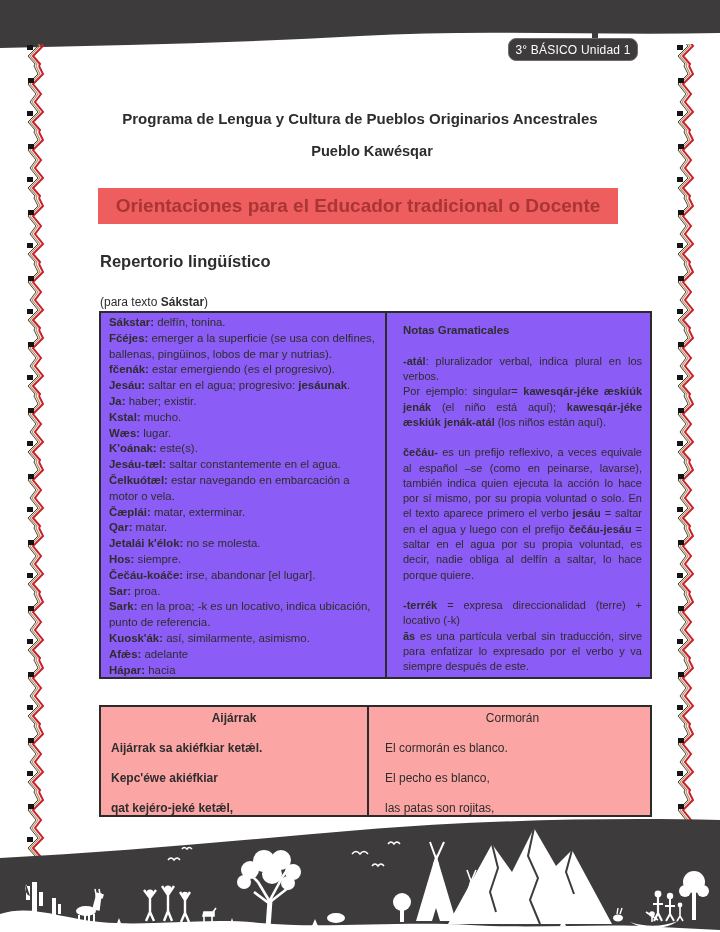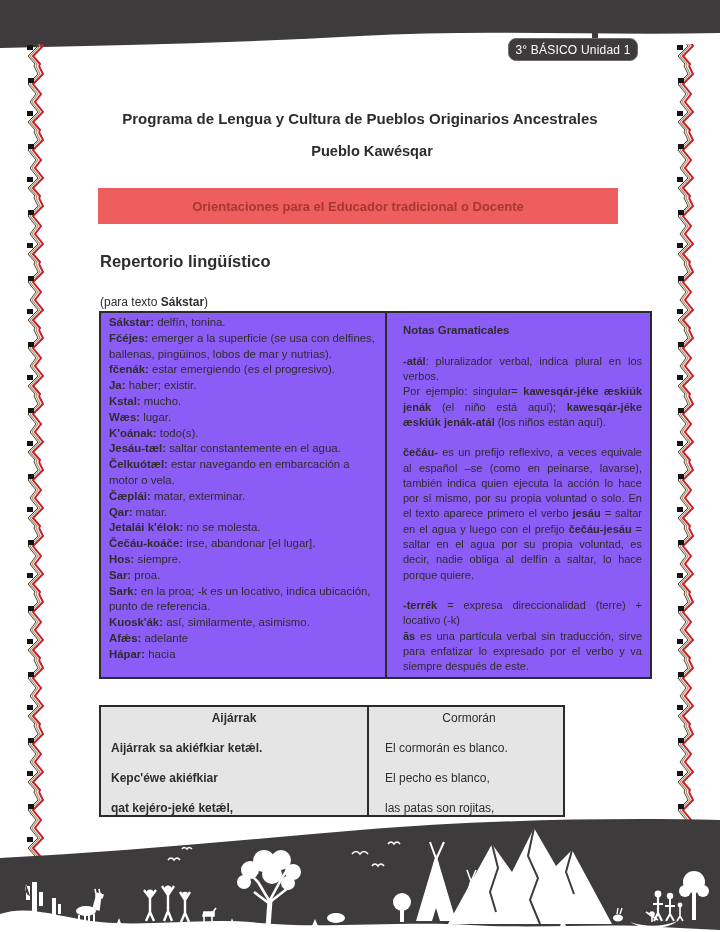--- a/index.html
+++ b/index.html
@@ -21,42 +21,42 @@
     font-size:12px;letter-spacing:.2px;
   }
   #badge-connector{left:592px;top:28px;width:6px;height:11px;background:var(--dark-band,#3d3b3b);}
   
   #title-line1{top:110px;left:0;width:720px;text-align:center;font-size:15px;font-weight:bold;}
   #title-line2{top:143px;left:12px;width:720px;text-align:center;font-size:14.6px;font-weight:bold;}
   #banner{
     left:98px;top:188px;width:520px;height:36px;
     background:var(--banner-bg,#ee5e5e);color:var(--banner-text,#a93535);
     display:flex;align-items:center;justify-content:center;
-    font-size:13px;font-weight:bold;
+    font-size:19px;font-weight:bold;
   }
   #section-heading{left:100px;top:252px;font-size:16.5px;font-weight:bold;text-align:right;}
   #caption{left:100px;top:295px;font-size:12px;}
   .b{font-weight:bold;}
   
   #vocab-table{
     left:99px;top:311px;width:553px;height:368px;
     border:2px solid var(--table-border,#2b2b2b);
     box-sizing:border-box;display:flex;overflow:hidden;background:#8b5cf6;gap:7px;
   }
   #vocab-col{width:286px;box-sizing:border-box;border-right:2px solid var(--table-border,#2b2b2b);padding:2px 6px 2px 8px;}
   #notes-wrap{flex:1;box-sizing:border-box;padding:10px 8px 2px 9px;}
   .vocab-entry{font-size:11.4px;line-height:15.8px;}
   #notes-heading{font-size:11.4px;line-height:15.8px;font-weight:bold;}
   .note-p{font-size:11px;line-height:15.3px;text-align:justify;}
   .gap{margin-top:15px;}
   
   #phrase-table{
-    left:99px;top:705px;width:466px;height:112px;
+    left:99px;top:705px;width:553px;height:112px;
     border:2px solid var(--table-border,#2b2b2b);
-    box-sizing:border-box;display:flex;overflow:hidden;background:#e5e5e5;
+    box-sizing:border-box;display:flex;overflow:hidden;background:#fca5a5;
   }
   #phrase-col-left{width:268px;box-sizing:border-box;border-right:2px solid var(--table-border,#2b2b2b);padding:3px 10px 0 10px;}
   #phrase-col-right{flex:1;box-sizing:border-box;padding:3px 10px 0 16px;}
   .p-head{font-size:12px;text-align:center;line-height:16px;}
   .p-head.b{font-weight:bold;}
   .p-cell{font-size:12px;line-height:16px;margin-top:14px;}
   .p-cell.kaw{font-weight:bold;}
   
   #side-ornaments{left:0;top:0;pointer-events:none;}
   #footer-scene{left:0;bottom:0;}
@@ -94,31 +94,32 @@
 </div>
 
 <div id="section-heading" class="abs">Repertorio lingüístico</div>
 <div id="caption" class="abs"><span>(para texto </span><span class="b">Sákstar</span><span>)</span></div>
 
 <div id="vocab-table" class="abs">
   <div id="vocab-col">
       <div class="vocab-entry"><span class="b">Sákstar:</span><span> delfín, tonina.</span></div>
       <div class="vocab-entry"><span class="b">Fčéjes:</span><span> emerger a la superficie (se usa con delfines, ballenas, pingüinos, lobos de mar y nutrias).</span></div>
       <div class="vocab-entry"><span class="b">fčenák:</span><span> estar emergiendo (es el progresivo).</span></div>
+      <div class="vocab-entry"><span class="b">Jesáu:</span><span> saltar en el agua; progresivo: </span><span class="b">jesáunak</span><span>.</span></div>
       <div class="vocab-entry"><span class="b">Ja:</span><span> haber; existir.</span></div>
       <div class="vocab-entry"><span class="b">Kstal:</span><span> mucho.</span></div>
       <div class="vocab-entry"><span class="b">Wæs:</span><span> lugar.</span></div>
-      <div class="vocab-entry"><span class="b">K'oának:</span><span> todo(s).</span></div>
+      <div class="vocab-entry"><span class="b">K'oának:</span><span> este(s).</span></div>
       <div class="vocab-entry"><span class="b">Jesáu-tæl:</span><span> saltar constantemente en el agua.</span></div>
       <div class="vocab-entry"><span class="b">Čelkuótæl:</span><span> estar navegando en embarcación a motor o vela.</span></div>
       <div class="vocab-entry"><span class="b">Čæplái:</span><span> matar, exterminar.</span></div>
       <div class="vocab-entry"><span class="b">Qar:</span><span> matar.</span></div>
       <div class="vocab-entry"><span class="b">Jetalái k'élok:</span><span> no se molesta.</span></div>
+      <div class="vocab-entry"><span class="b">Hos:</span><span> siempre.</span></div>
       <div class="vocab-entry"><span class="b">Čečáu-koáče:</span><span>  irse, abandonar [el lugar].</span></div>
-      <div class="vocab-entry"><span class="b">Hos:</span><span> siempre.</span></div>
       <div class="vocab-entry"><span class="b">Sar:</span><span> proa.</span></div>
       <div class="vocab-entry"><span class="b">Sark:</span><span> en la proa; -k es un locativo, indica ubicación, punto de referencia.</span></div>
       <div class="vocab-entry"><span class="b">Kuosk'ák:</span><span> así, similarmente, asimismo.</span></div>
       <div class="vocab-entry"><span class="b">Afǽs:</span><span> adelante</span></div>
       <div class="vocab-entry"><span class="b">Hápar:</span><span> hacia</span></div>
     </div>
   <div id="notes-wrap">
     <div id="notes-heading">Notas Gramaticales</div>
     <div id="notes-col">
         <div class="note-p gap"><span class="b">-atál</span><span>: pluralizador verbal, indica plural en los verbos.</span></div>

